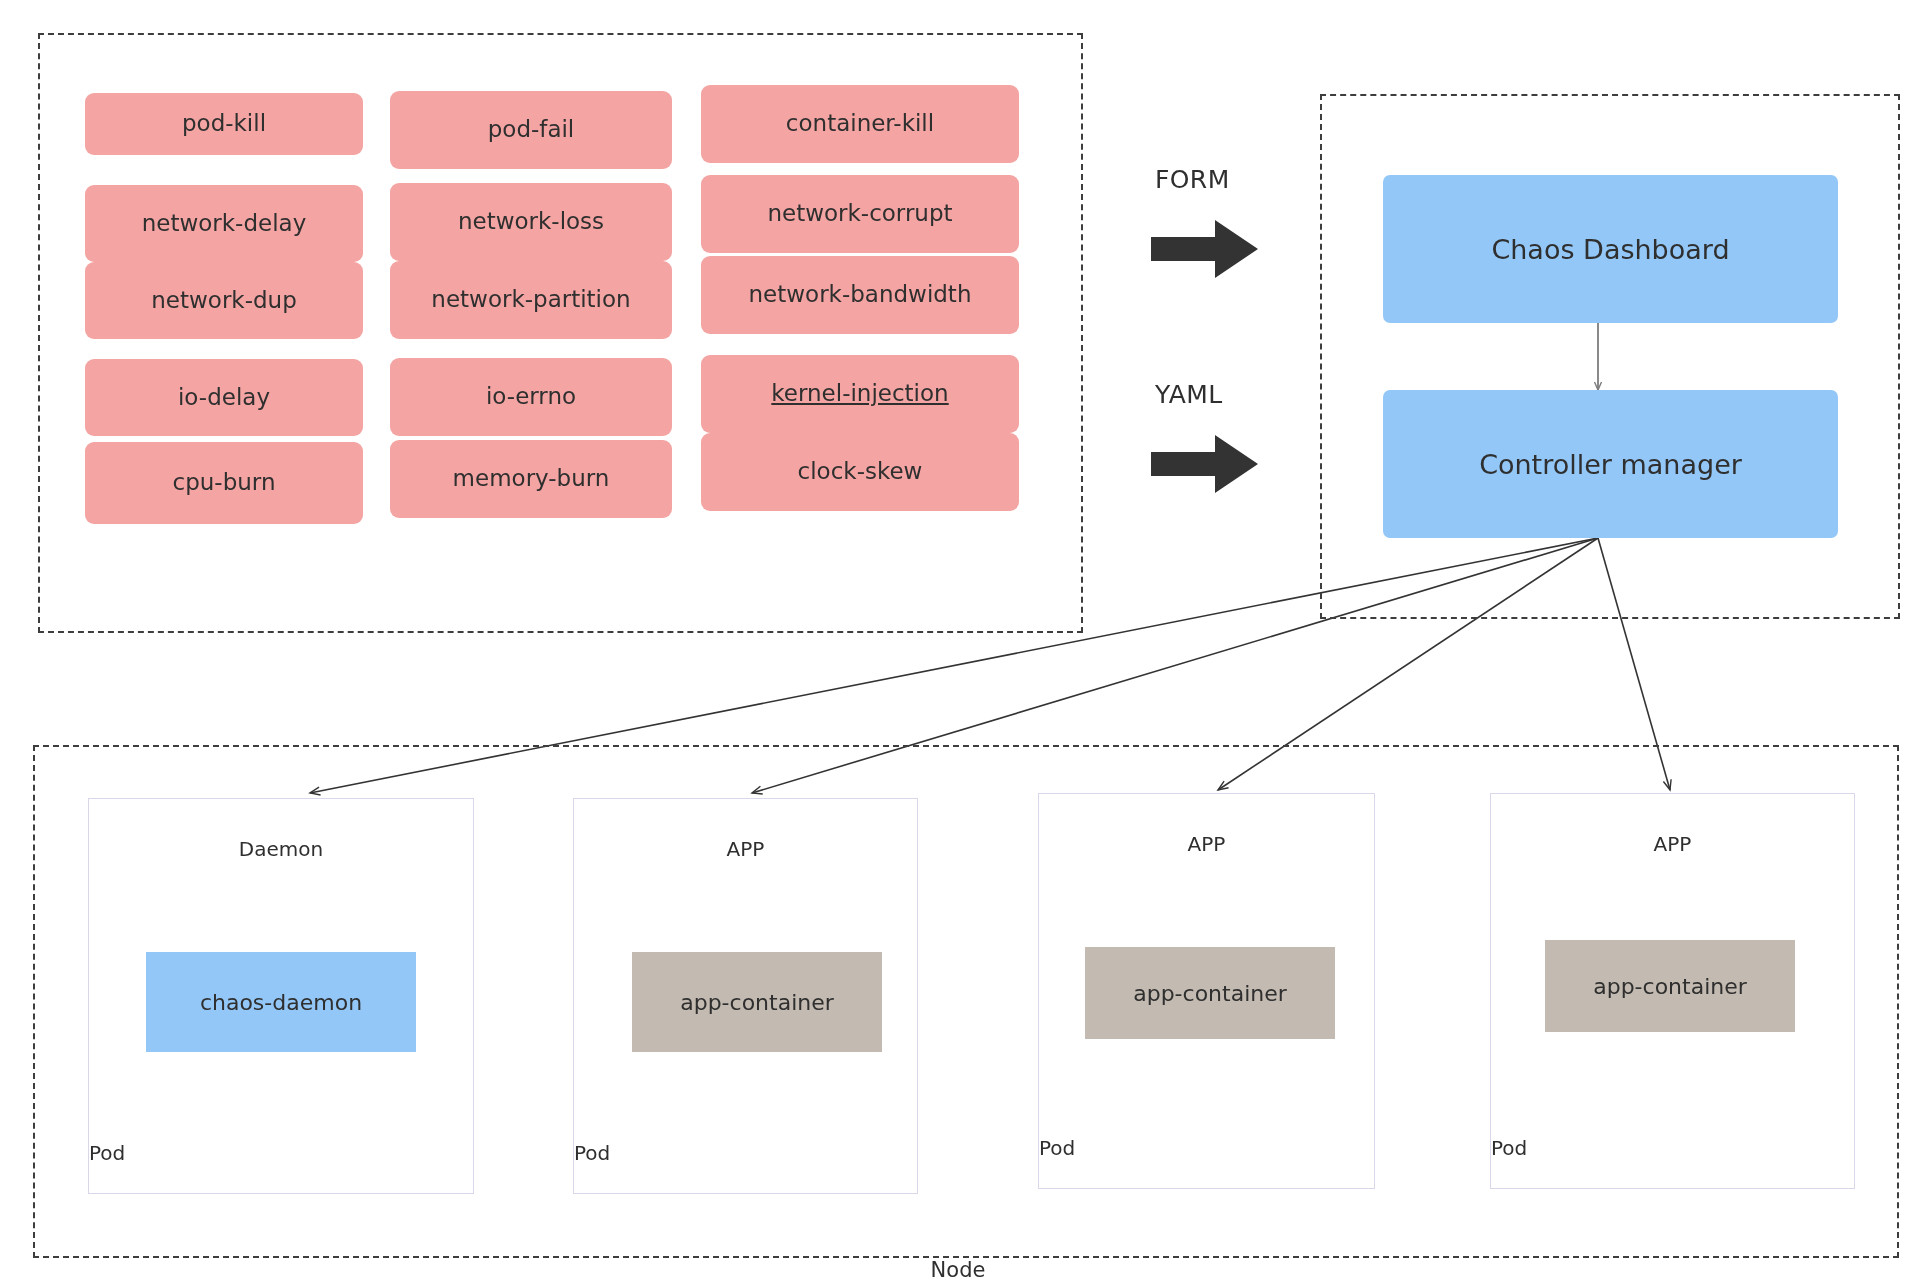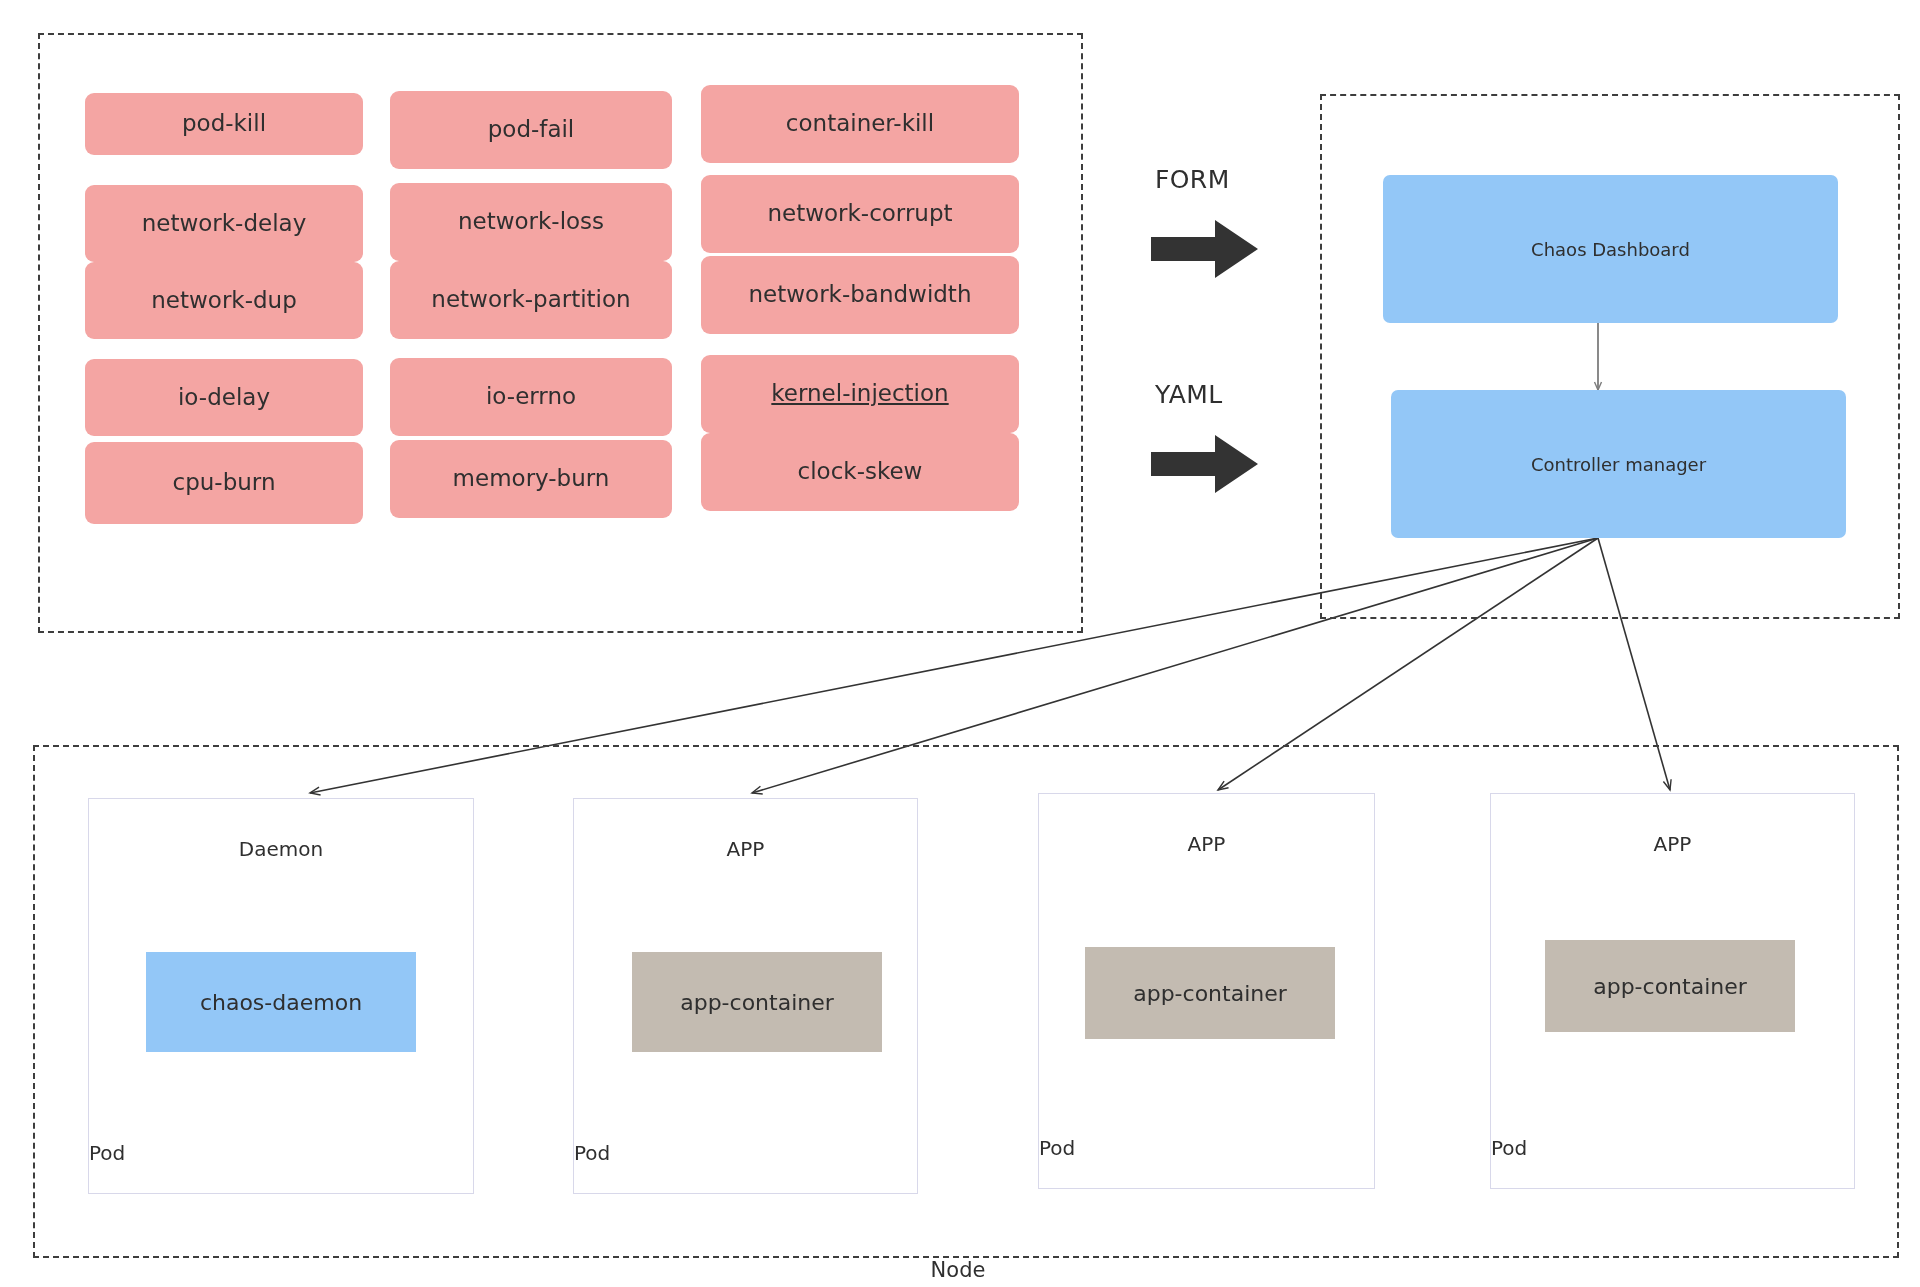--- a/index.html
+++ b/index.html
@@ -68,21 +68,21 @@
     left: 1320px;
     top: 94px;
     width: 580px;
     height: 525px;
   }
   .blue-box {
     position: absolute;
     background: #93c7f7;
     border-radius: 7px;
     color: #2f2f2f;
-    font-size: 18px;
+    font-size: 27px;
     display: flex;
     align-items: center;
     justify-content: center;
     text-align: center;
     box-sizing: border-box;
   }
   
   #node-panel {
     left: 33px;
     top: 745px;
@@ -228,21 +228,21 @@
       <path d="M0,19 L64,19 L64,2 L107,31 L64,60 L64,43 L0,43 Z" fill="#333333"></path>
     </svg>
   </div>
 
   <div class="dashed-panel" id="control-panel"></div>
 
   <div class="blue-box" style="left:1383px; top:175px; width:455px; height:148px;">
     <span>Chaos Dashboard</span>
   </div>
 
-  <div class="blue-box" style="left:1383px; top:390px; width:455px; height:148px;margin-left:8px;">
+  <div class="blue-box" style="left:1383px; top:390px; width:455px; height:148px;">
     <span>Controller manager</span>
   </div>
 
   <div class="dashed-panel" id="node-panel"></div>
   <div id="pods-layer">
       <div class="pod-box" style="left: 88px; top: 798px; width: 386px; height: 396px;">
         <div class="pod-title">Daemon</div>
         <div class="pod-footer">Pod</div>
       </div>
       <div class="container-box container-blue" style="position: absolute; left: 146px; top: 952px; width: 270px; height: 100px;">

